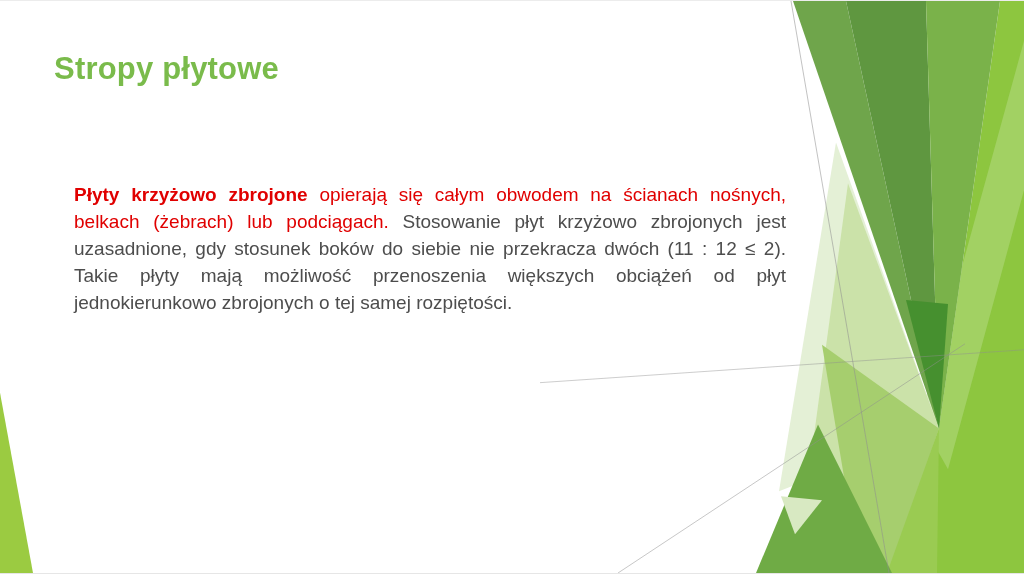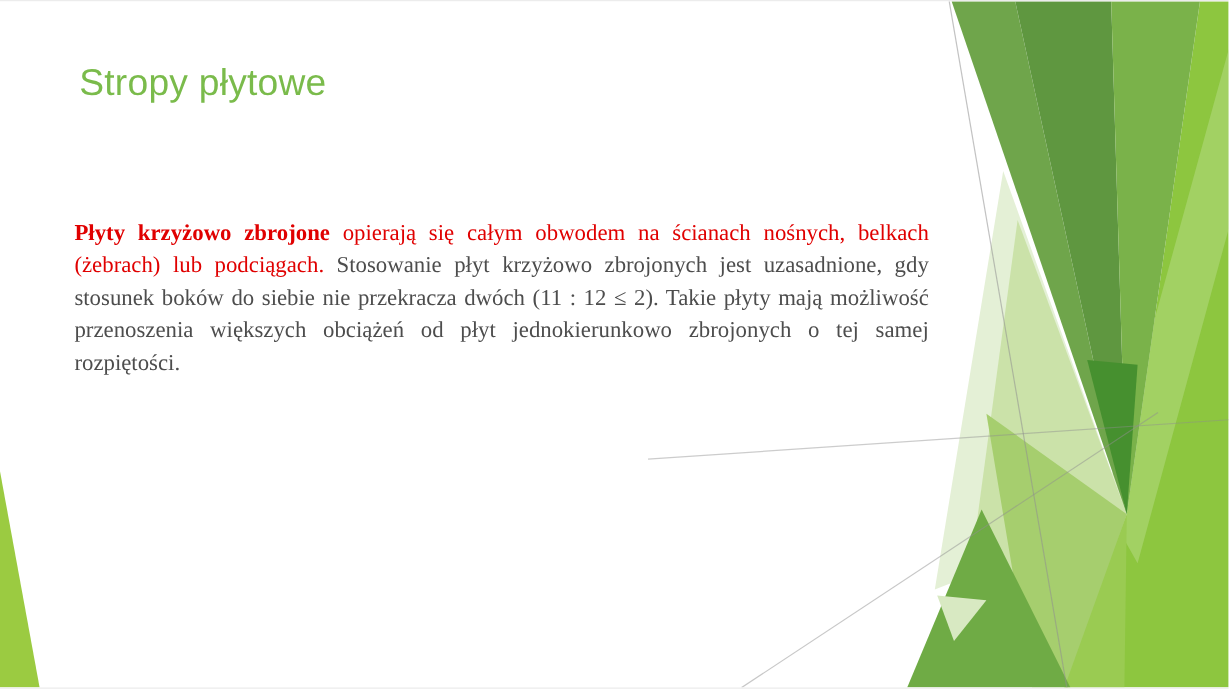--- a/index.html
+++ b/index.html
@@ -8,29 +8,28 @@
     width:1024px;height:574px;
     overflow:hidden;
     background:#ffffff;
     box-sizing:border-box;
     border-top:1px solid #ececec;
     border-bottom:1px solid #e6e6e6;
     font-family:"Liberation Sans","DejaVu Sans",sans-serif;
   }
   .decor{position:absolute;top:0;left:0;width:100%;height:100%;}
   .slide-title{
-    position:absolute;left:66px;top:50px;margin:0;
-    font-size:31px;font-weight:400;letter-spacing:0.2px;
+    position:absolute;left:54px;top:50px;margin:0;
+    font-size:31px;font-weight:700;letter-spacing:0.2px;
     color:var(--title_green,#7ABB4B);
     z-index:2;
   }
   .body-text{
-    position:absolute;left:62px;top:180px;width:712px;
+    position:absolute;left:74px;top:180px;width:712px;
     z-index:2;
-    font-family:Liberation Serif, serif;
   }
   .body-text p.para{
     margin:0 0 13px 0;
     font-size:19px;line-height:27px;
     text-align:justify;
     color:var(--body_gray,#4D4D4D);
   }
   .body-text span.red-bold{color:var(--accent_red,#E00000);font-weight:700;}
   .body-text span.red{color:var(--accent_red,#E00000);font-weight:400;}
   .body-text span.normal{color:var(--body_gray,#4D4D4D);font-weight:400;}

